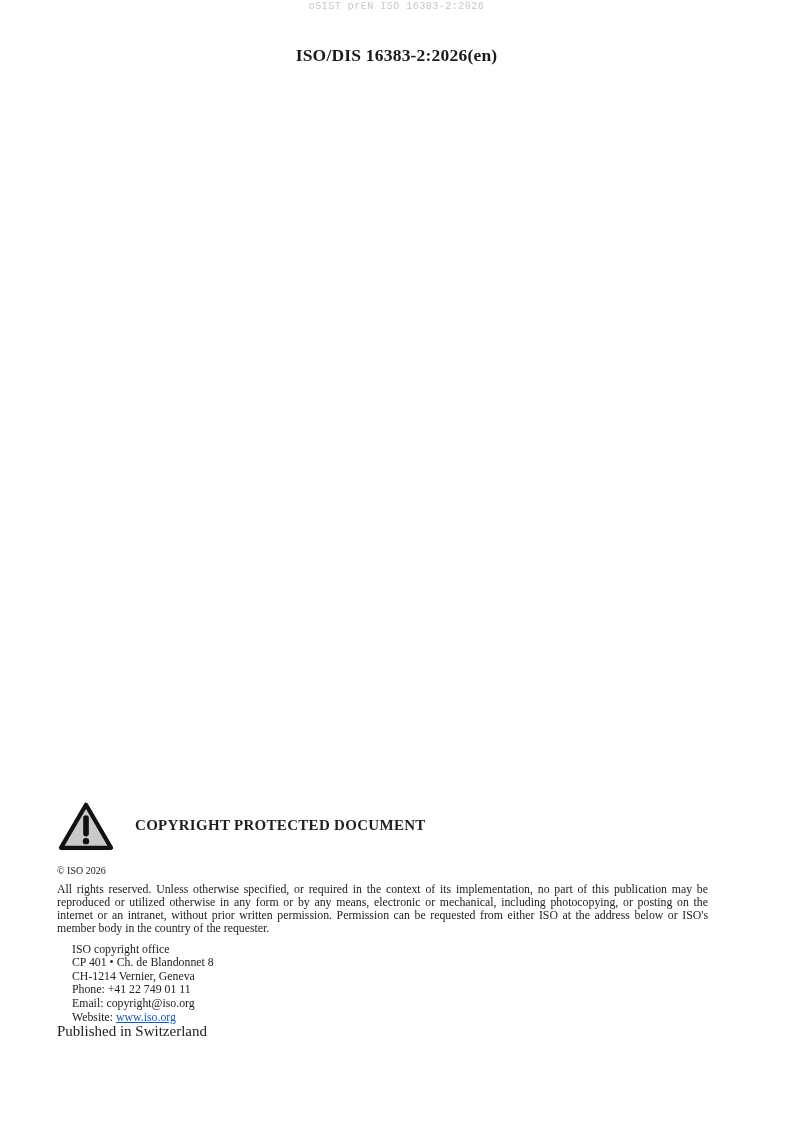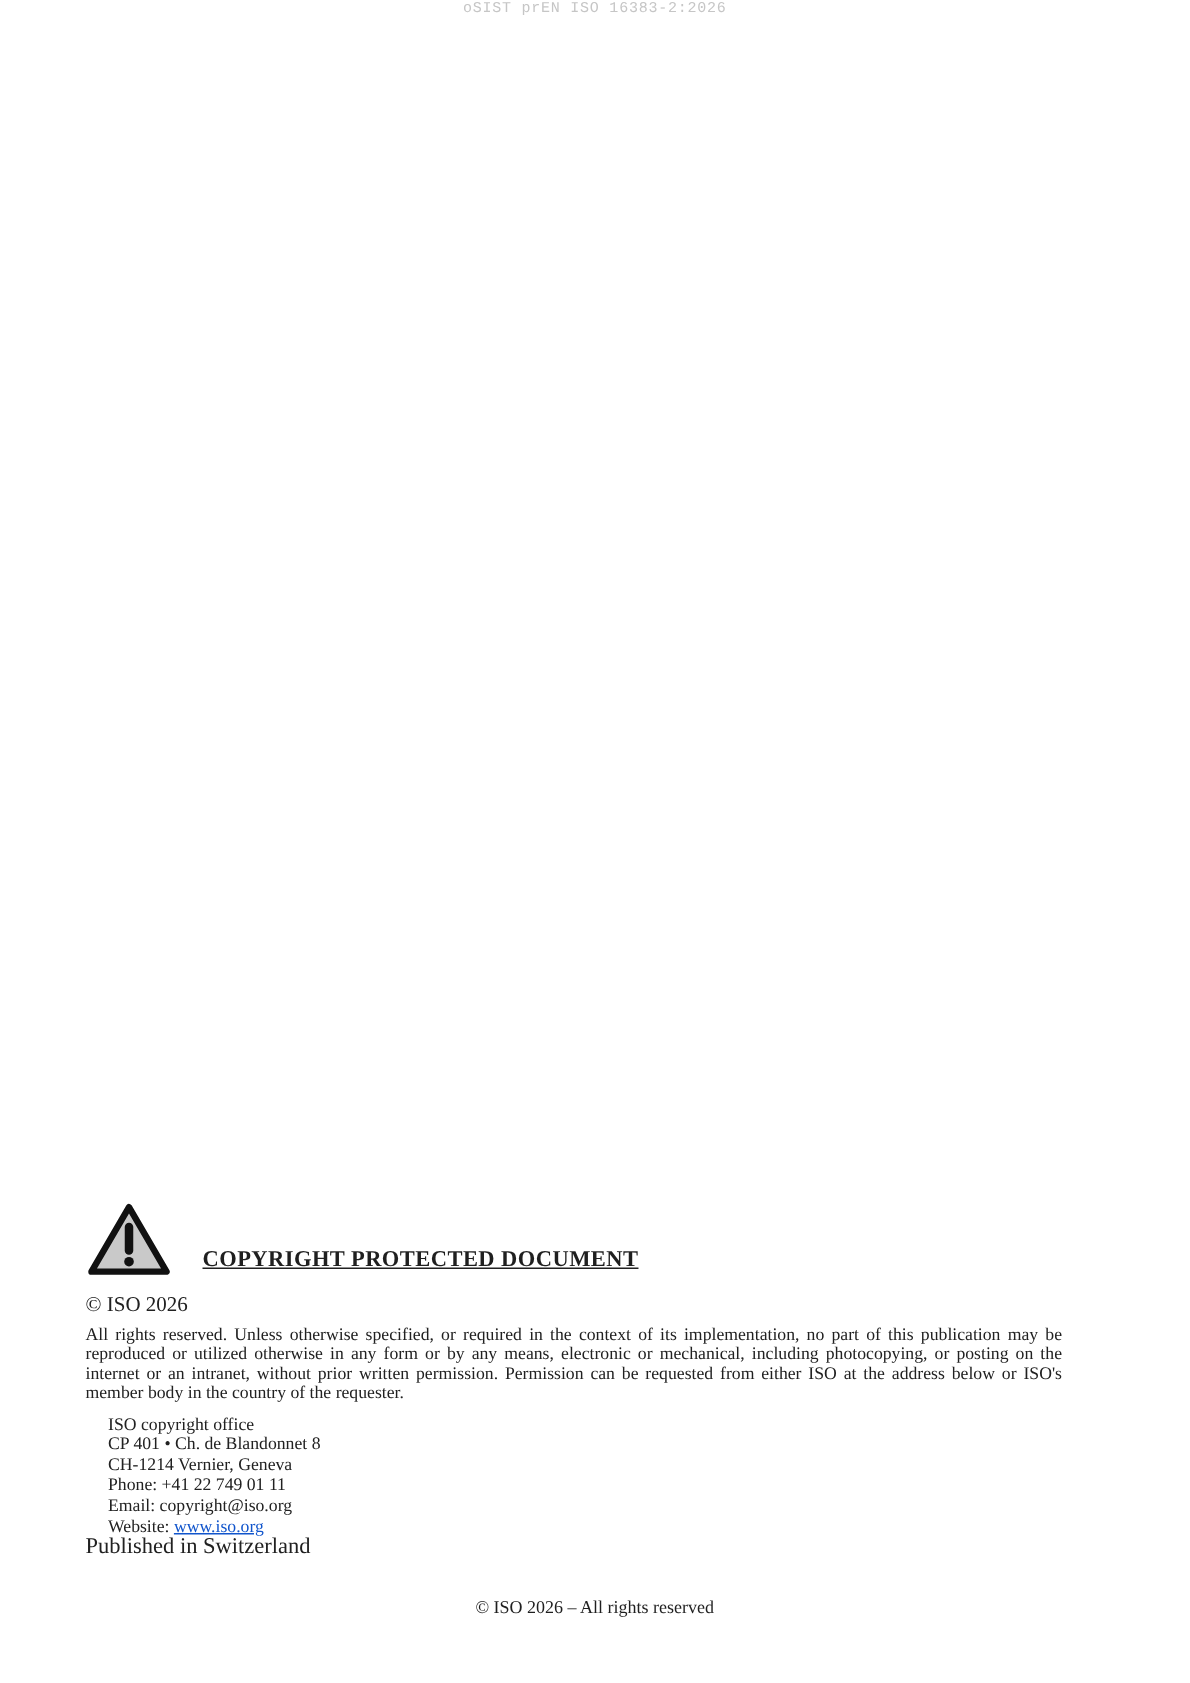--- a/index.html
+++ b/index.html
@@ -36,41 +36,40 @@
     letter-spacing: 0.2px;
   }
   .copyright {
     position: absolute;
     top: 801px;
     left: 57px;
     width: 651px;
   }
   .cp-head {
     display: flex;
-    align-items: flex-end;
-    text-decoration: underline;
+    align-items: center;
   }
   .tri {
     display: inline-block;
     width: 58px;
     height: 51px;
     flex: 0 0 auto;
   }
   .tri svg { display: block; width: 100%; height: 100%; }
   .cp-heading {
     font-size: 15px;
     font-weight: bold;
     color: #1f1f1f;
     letter-spacing: 0.3px;
     margin-left: 20px;
     padding-bottom: 3px;
   }
   .cp-notice {
     margin-top: 12px;
-    font-size: 14px;
+    font-size: 10px;
     line-height: 13.5px;
   }
   .cp-body {
     margin-top: 5px;
     font-size: 11.8px;
     line-height: 13.3px;
     text-align: justify;
     color: #212121;
   }
   .cp-address {
@@ -100,20 +99,21 @@
   }
   .page-footer .page-num { margin-top: 4px; }
 </style>
 </head>
 <body>
 
 <div class="page">
 
   <div class="watermark">oSIST prEN ISO 16383-2:2026</div>
 
+  <h1 class="doc-title">ISO/DIS 16383-2:2026(en)</h1>
 
   <section class="copyright">
 
     <div class="cp-head">
       <span class="tri">
         <svg viewBox="0 0 60 54" xmlns="http://www.w3.org/2000/svg">
           <path d="M30 4 L56.5 49.5 L3.5 49.5 Z" fill="#c9c9c9" stroke="#111111" stroke-width="4.5" stroke-linejoin="round"></path>
           <path d="M30 18 L30 34.5" stroke="#111111" stroke-width="6" stroke-linecap="round"></path>
           <circle cx="30" cy="42.5" r="3.4" fill="#111111"></circle>
         </svg>
@@ -134,16 +134,15 @@
       <div>
         <span>Website: </span><a class="link" href="#">www.iso.org</a>
       </div>
     </div>
 
     <div class="cp-published">Published in Switzerland</div>
 
   </section>
 
   <footer class="page-footer">
-    <div>© ISO 2026 – All rights reserved</div>
   </footer>
 
 </div>
 
 </body></html>

